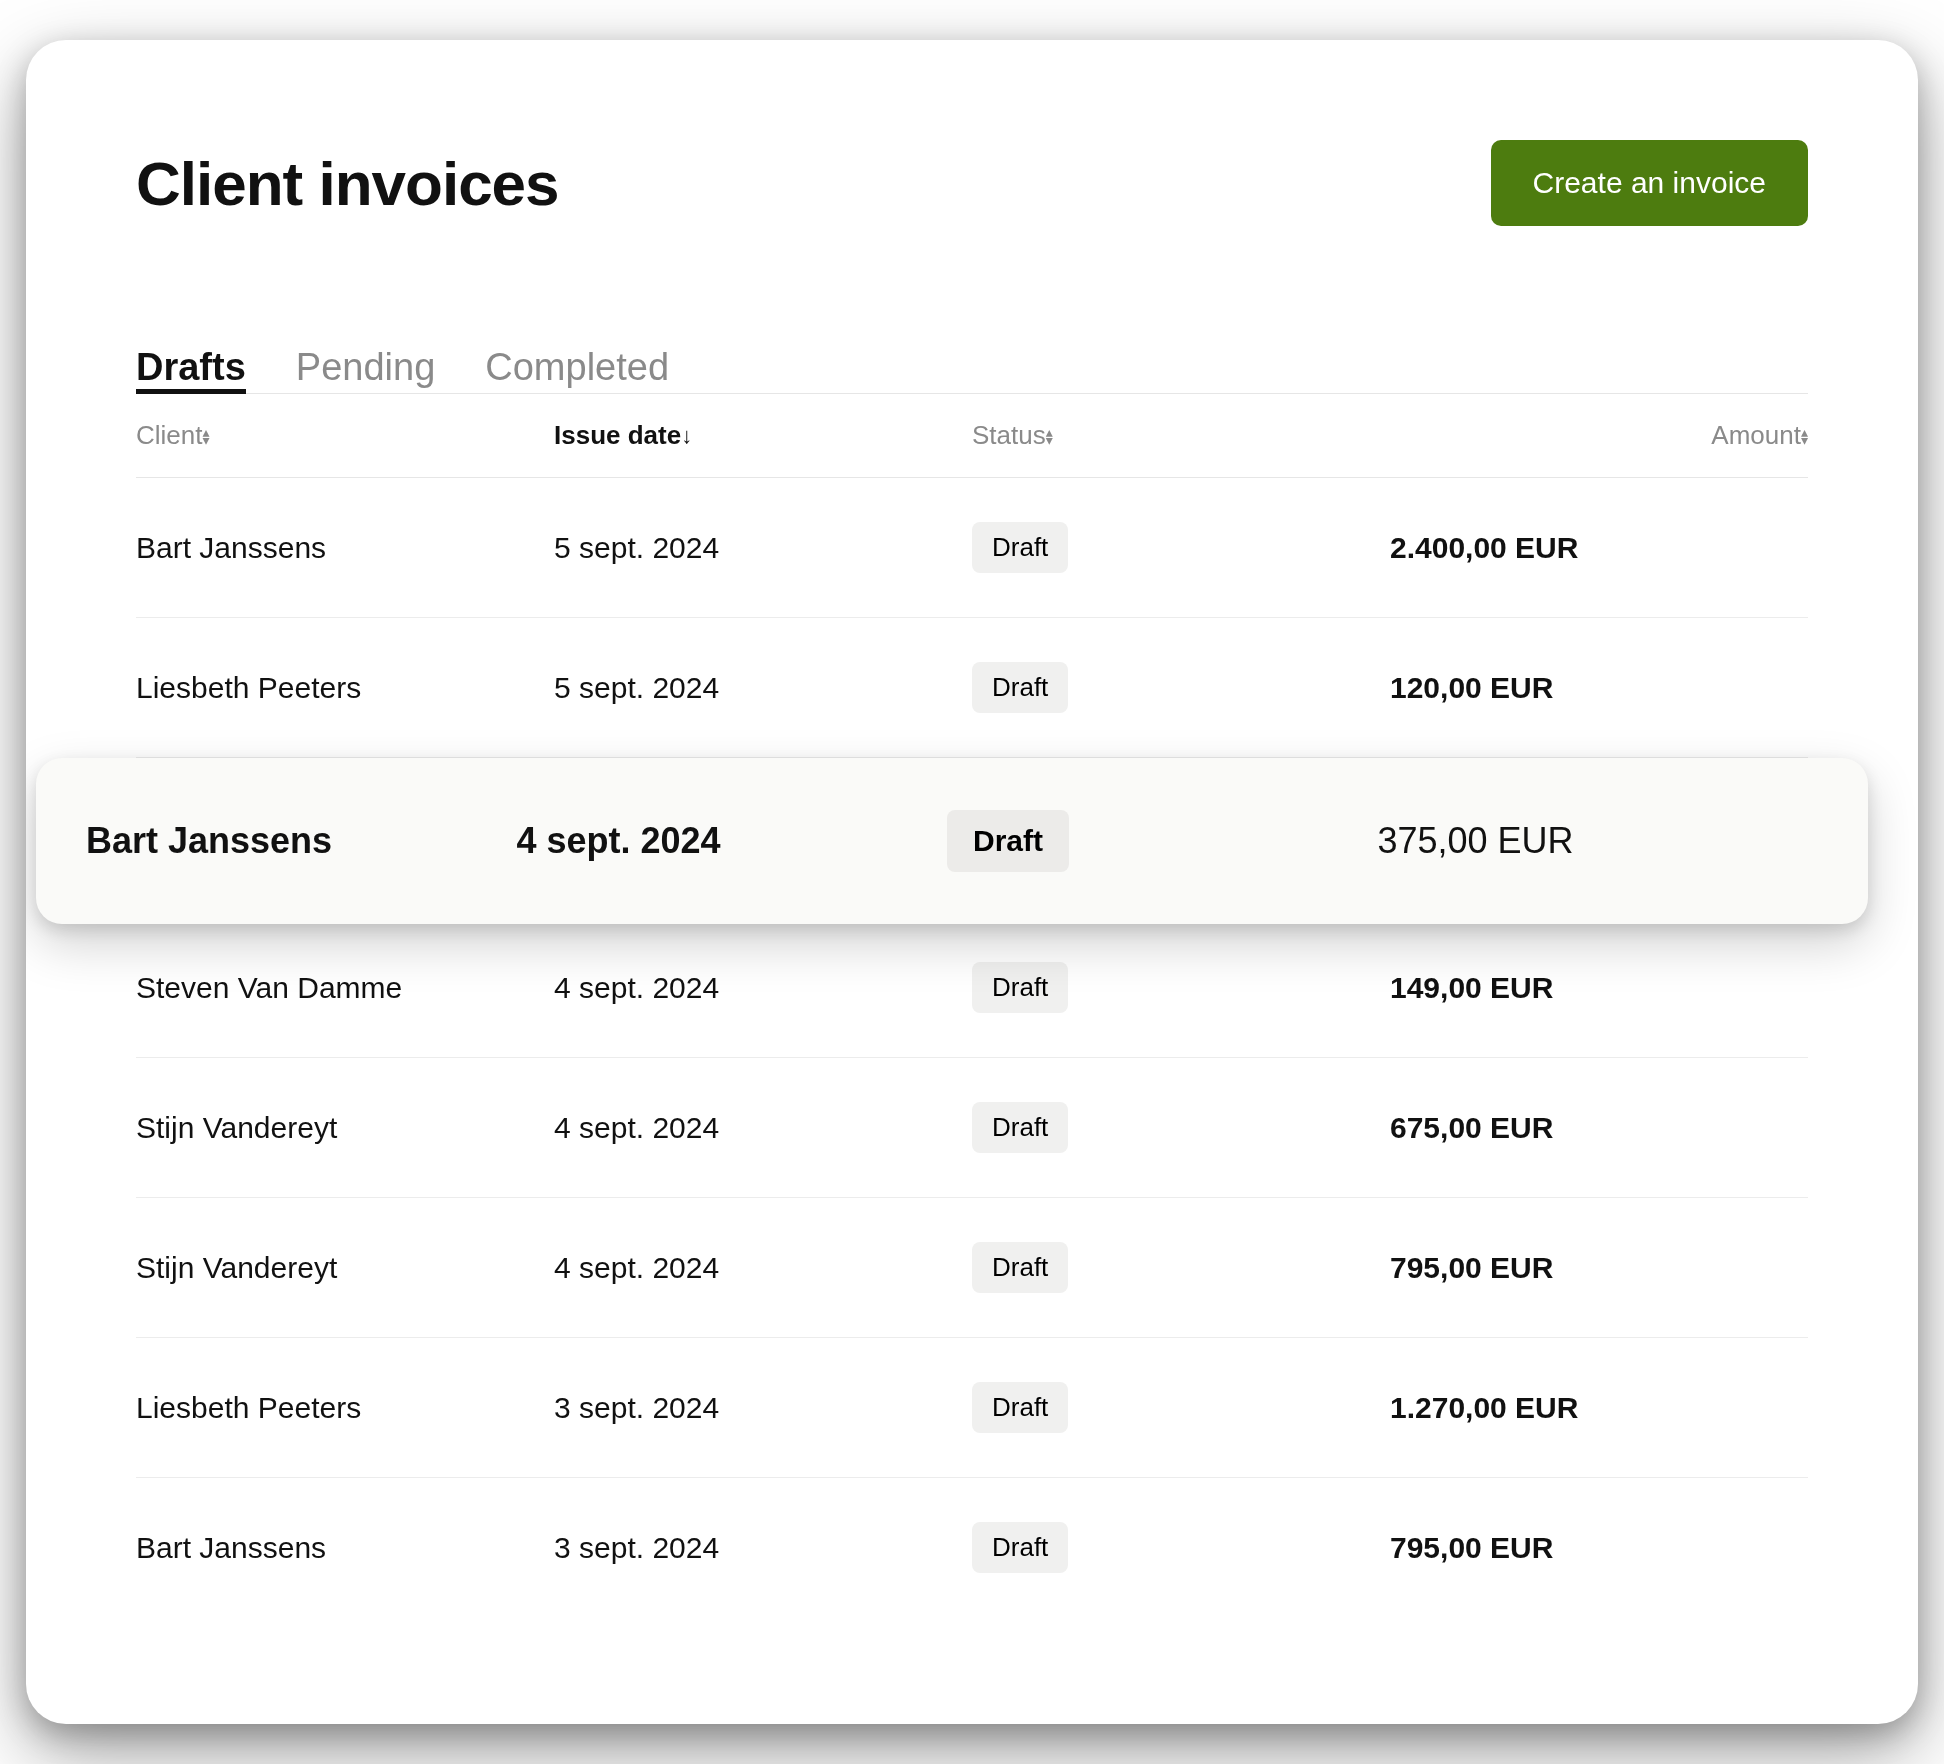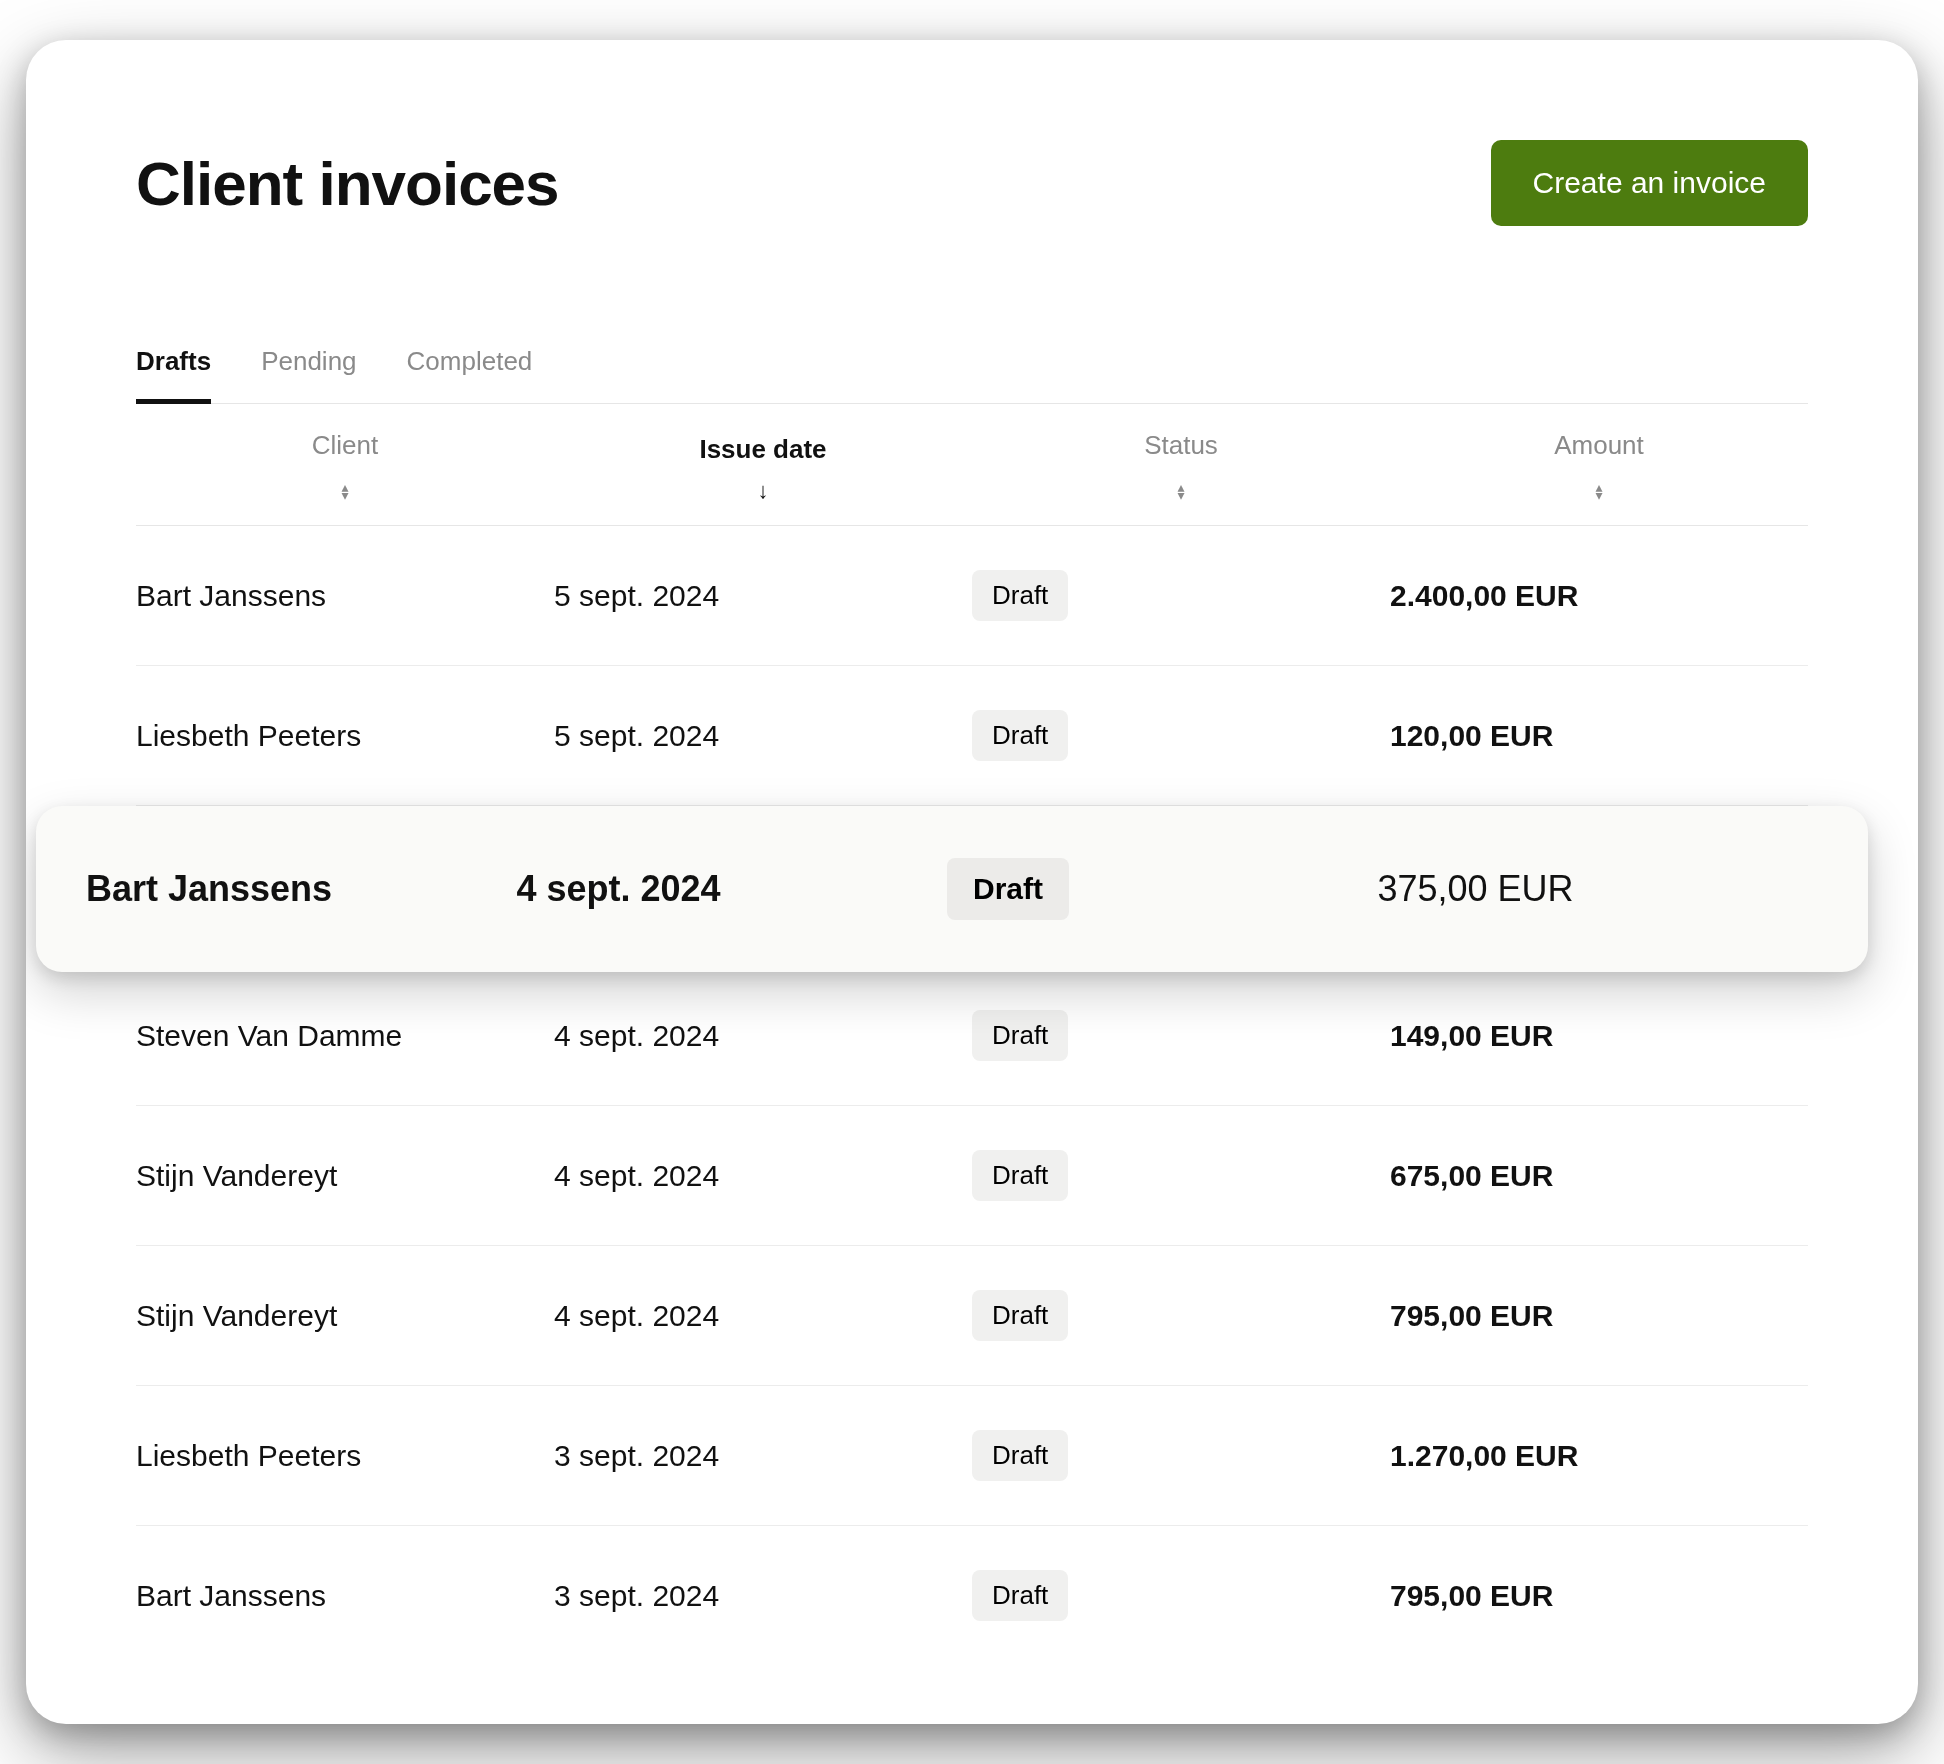--- a/index.html
+++ b/index.html
@@ -44,22 +44,21 @@
   border-radius: 10px;
   border: none;
   cursor: pointer;
 }
 .tabs {
   display: flex;
   gap: 50px;
   border-bottom: 1px solid #e6e6e6;
 }
 .tab {
-  font-size: 26px;
-  padding-bottom: 22px;
+  font-size: 38px;
   cursor: pointer;
   color: #8a8a8a;
   font-weight: 500;
 }
 .tab.active {
   color: #111;
   font-weight: 700;
   border-bottom: 5px solid #111;
   margin-bottom: -1px;
 }
@@ -67,22 +66,21 @@
   display: grid;
   grid-template-columns: 1fr 1fr 1fr 1fr;
   align-items: center;
   padding: 26px 0;
   border-bottom: 1px solid #e6e6e6;
   font-size: 26px;
 }
 .th {
   display: flex;
   align-items: center;
-  gap: 22px;
-  flex-direction: column;
+  gap: 0;
 }
 .th.client { color: #8a8a8a; font-weight: 500; justify-content:flex-start;}
 .th.issue  { color: #111; font-weight: 700; justify-content:flex-start;}
 .th.status { color: #8a8a8a; font-weight: 500; justify-content:flex-start;}
 .th.amount { color: #8a8a8a; font-weight: 500; justify-content:flex-end;}
 .sort-icon, .sort-down {
   display: inline-flex;
   flex-direction: column;
   line-height: 8px;
   font-size: 14px;

